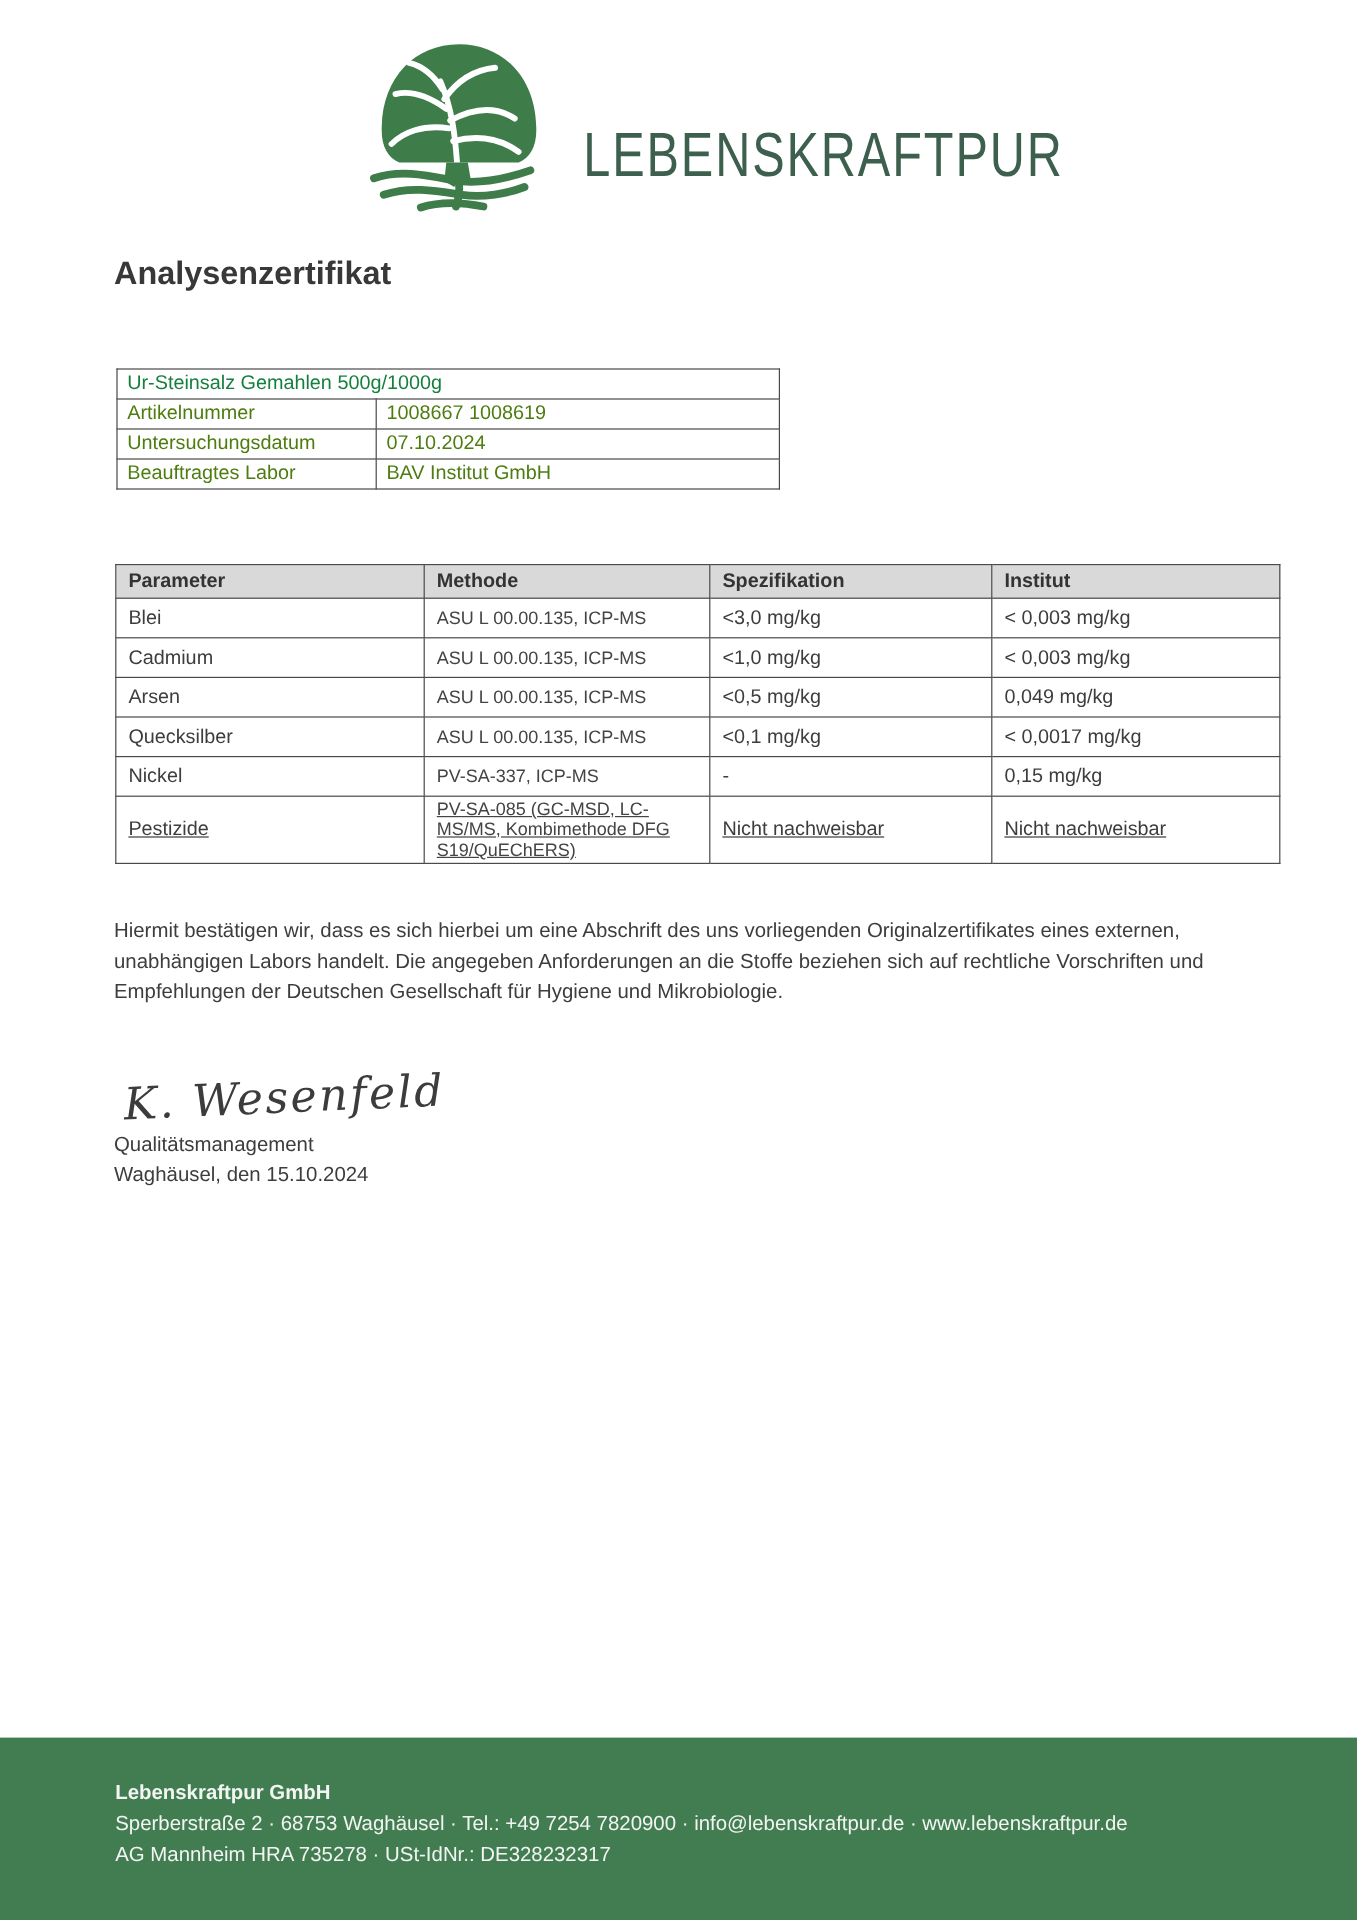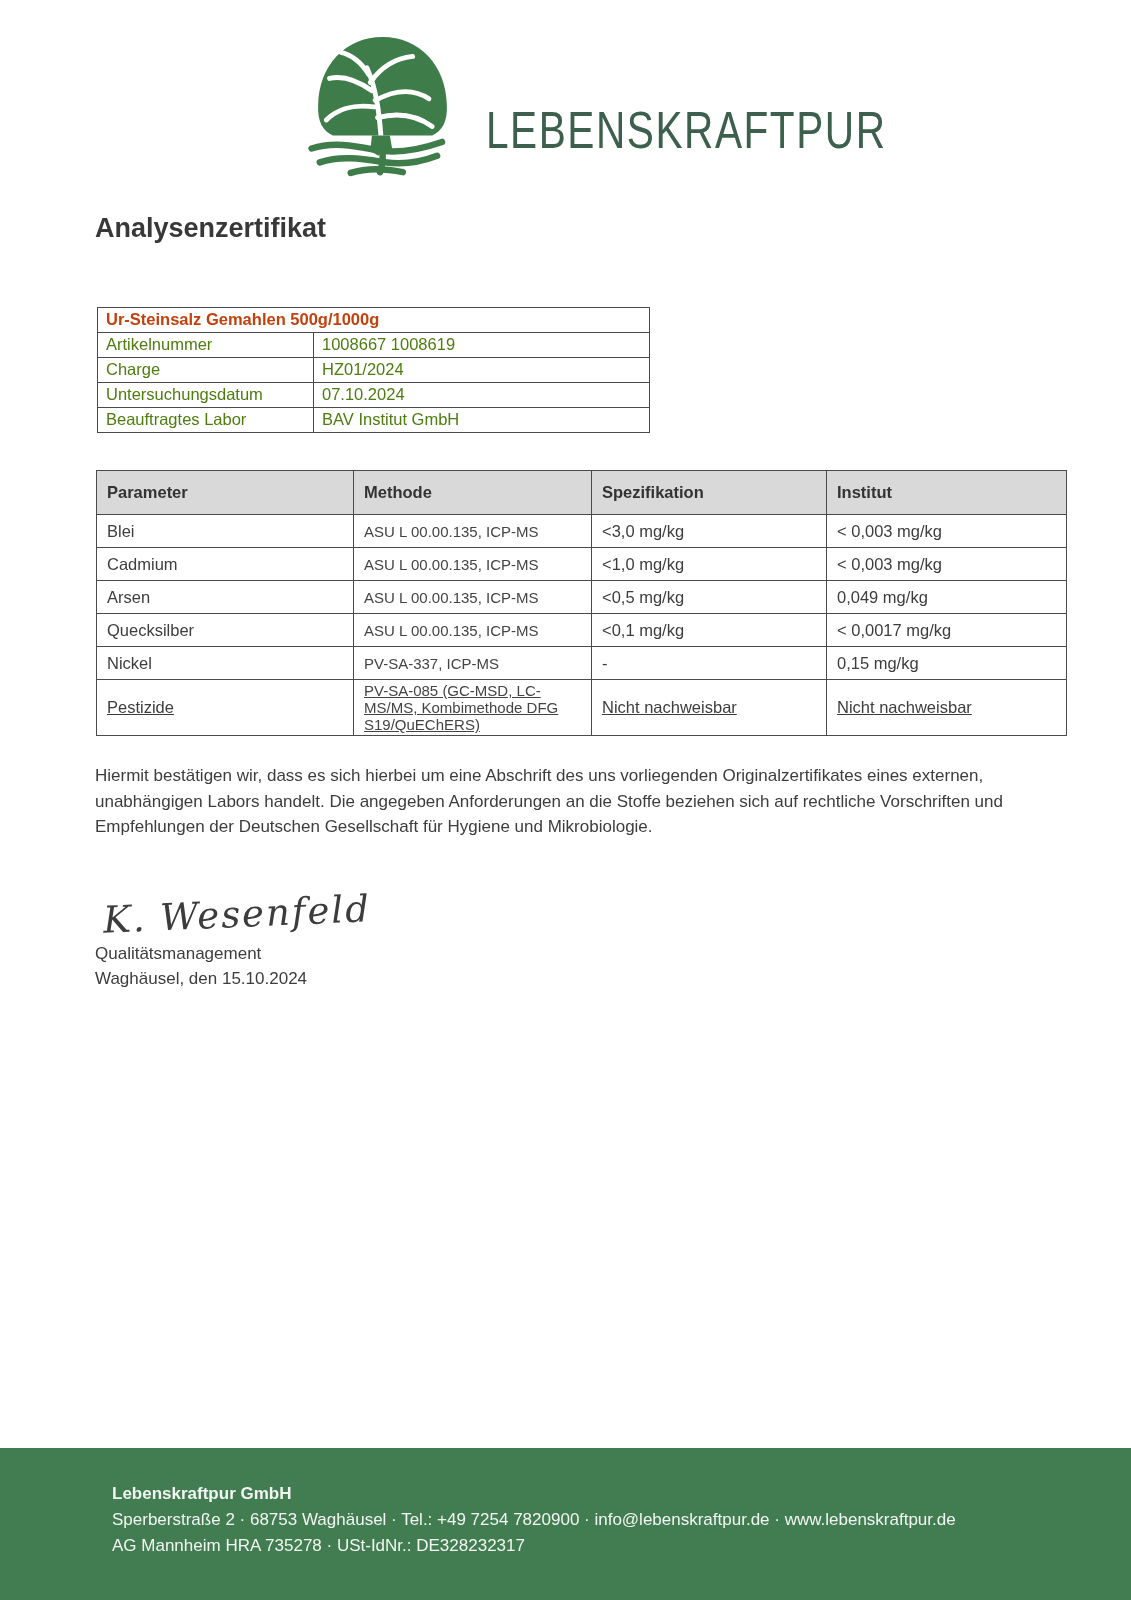--- a/index.html
+++ b/index.html
@@ -51,36 +51,36 @@
     width: 553px;
   }
   .info-table td {
     height: 25px;
     padding: 1px 8px 2px 8px;
     font-size: 16.5px;
     color: #4d7c0f;
     white-space: nowrap;
     overflow: hidden;
   }
-  .info-table .it-title td { font-weight: 700; color: #c2410c; }
+  .info-table .it-title td { font-weight: 400; color: #15803d; }
   .info-table col.c-label { width: 216px; }
 
   
   .results-table {
     position: absolute;
     top: 470px;
     left: 96px;
     width: 970px;
   }
   .results-table col.c1 { width: 257px; }
   .results-table col.c2 { width: 238px; }
   .results-table col.c3 { width: 235px; }
   .results-table col.c4 { width: 240px; }
   .results-table th {
-    height: 44px;
+    height: 28px;
     background: #d9d9d9;
     font-size: 16.5px;
     font-weight: 700;
     text-align: left;
     padding: 1px 8px 2px 10px;
     color: #333;
   }
   .results-table td {
     height: 33px;
     padding: 2px 8px 2px 10px;
@@ -118,21 +118,21 @@
   .sig-place { position: absolute; top: 969px; left: 95px; font-size: 17px; color: #3d3d3d; }
 
   
   .footer {
     position: absolute;
     left: 0; bottom: 0;
     width: 1131px;
     height: 152px;
     background: #427d52;
   }
-  .footer-inner { position: absolute; top: 33px; left: 112px; color: #f2f5f2; font-size: 17px; line-height: 26px; }
+  .footer-inner { position: absolute; top: 33px; left: 96px; color: #f2f5f2; font-size: 17px; line-height: 26px; }
   .footer-inner .f-company { font-weight: 700; }
 </style>
 </head>
 <body>
 
 <div class="page">
 
   <div class="logo-block">
     <svg class="logo-tree" viewBox="0 0 190 178" aria-hidden="true">
 
@@ -169,24 +169,20 @@
       </colgroup>
     <tbody>
       <tr class="it-title">
         <td colspan="2">Ur-Steinsalz Gemahlen 500g/1000g</td>
       </tr>
       <tr>
         <td>Artikelnummer</td>
         <td>1008667 1008619</td>
       </tr>
       <tr>
-        <td>Charge</td>
-        <td>HZ01/2024</td>
-      </tr>
-      <tr>
         <td>Untersuchungsdatum</td>
         <td>07.10.2024</td>
       </tr>
       <tr>
         <td>Beauftragtes Labor</td>
         <td>BAV Institut GmbH</td>
       </tr>
     </tbody>
   </table>
 

